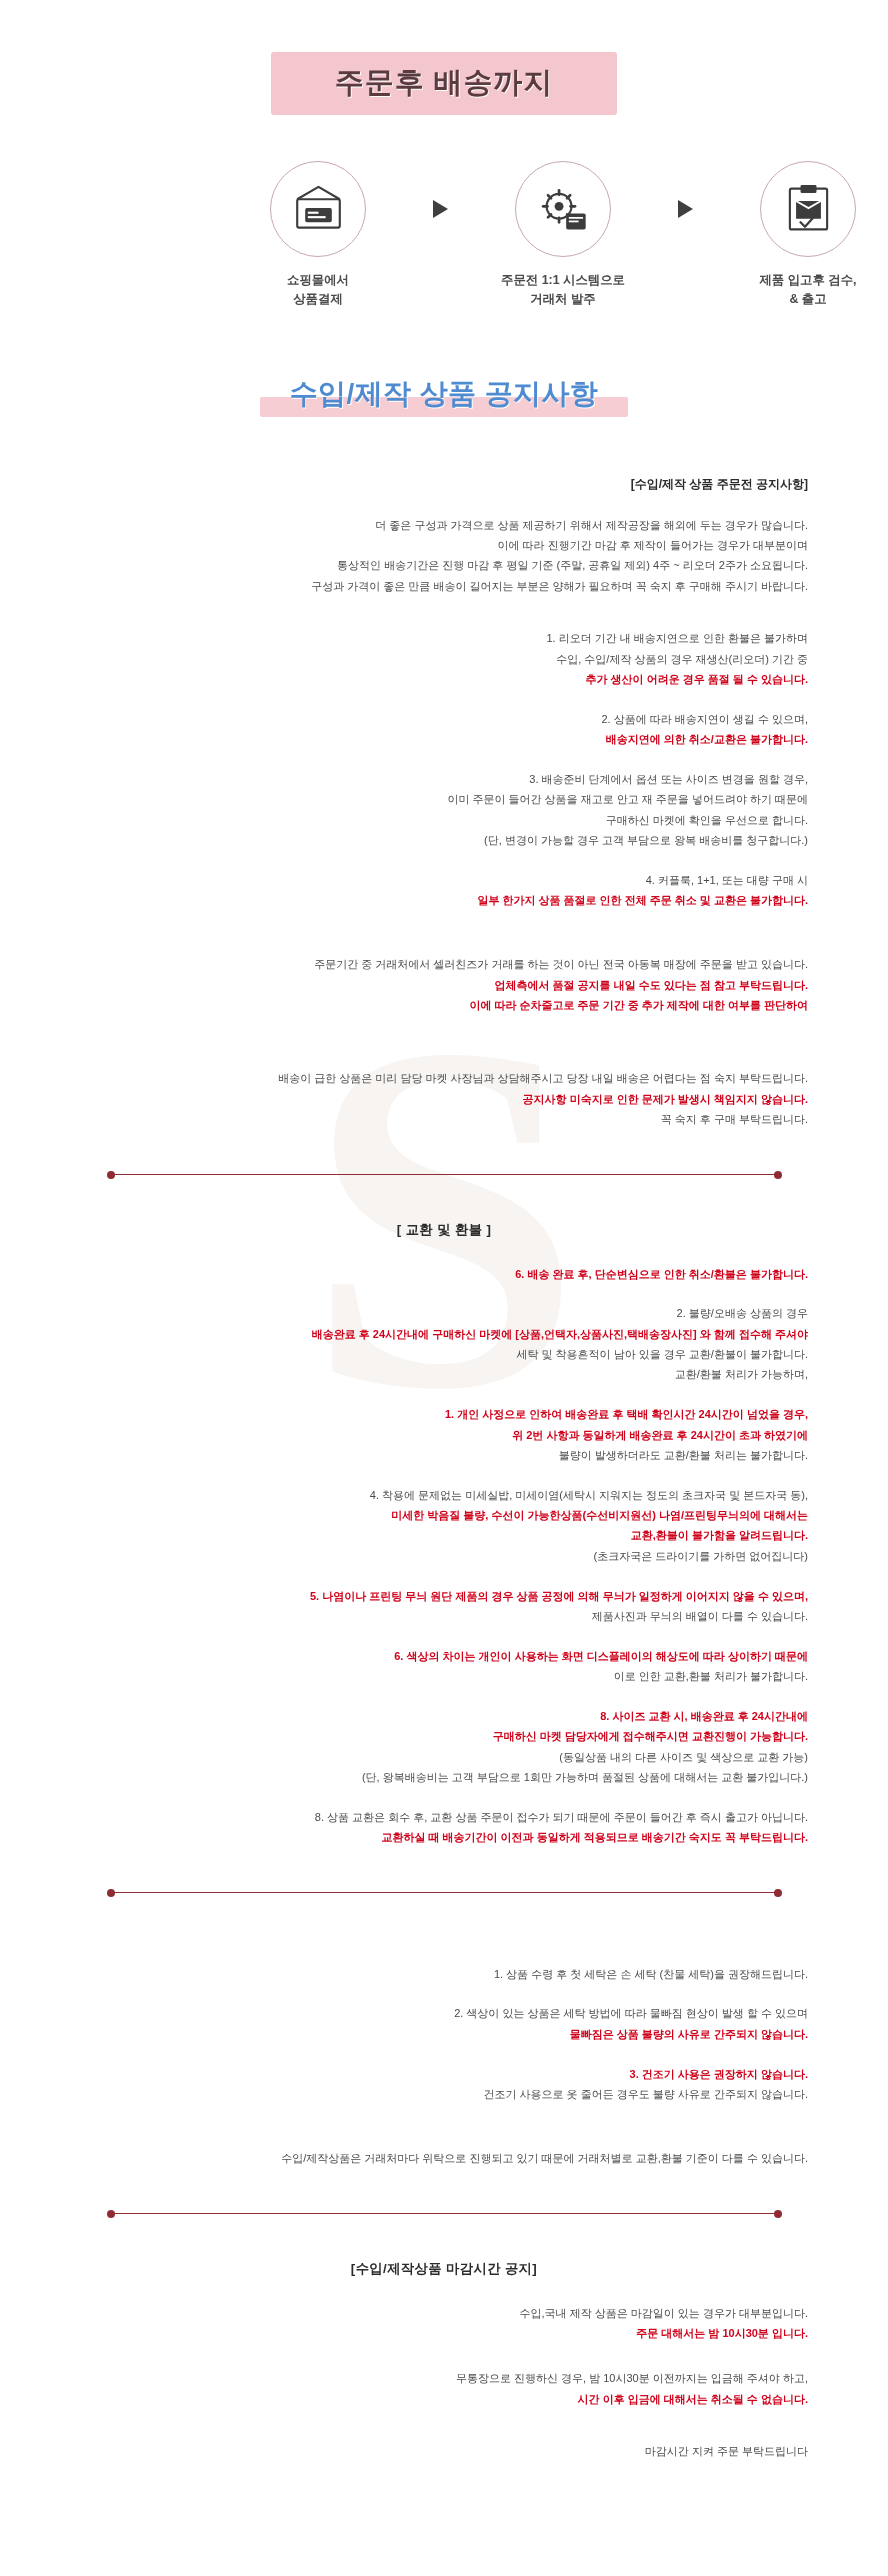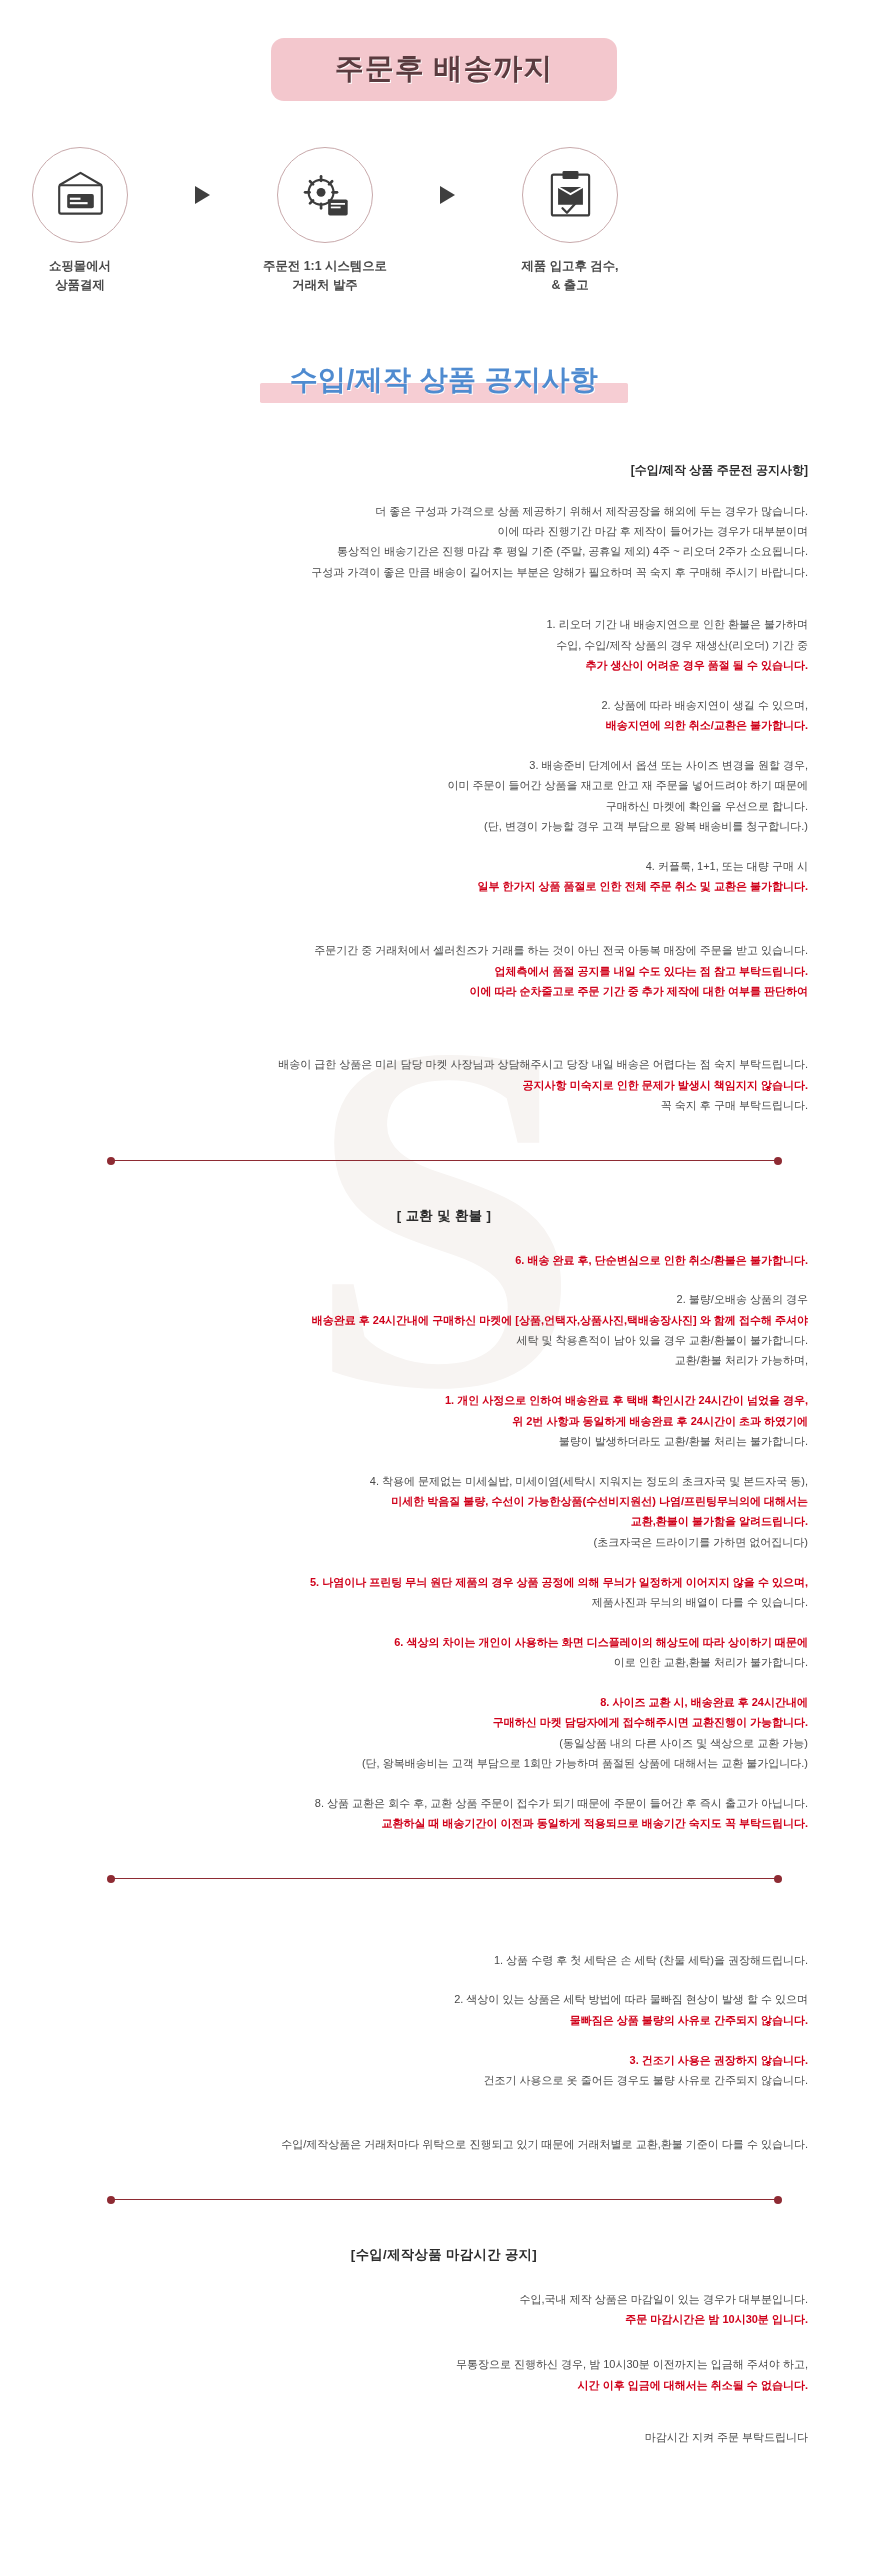--- a/index.html
+++ b/index.html
@@ -37,39 +37,39 @@
     user-select: none;
     pointer-events: none;
     font-weight: 700;
   }
 
   .content { position: relative; z-index: 2; }
 
   
   .top-banner {
     width: 346px;
-    margin: 2px auto;
+    margin: 16px auto;
     background: #f3c7cd;
     text-align: center;
     padding: 10.7px 0 12.4px;
-    border-radius: 13px;
+    border-radius: 3px;
   }
   .top-banner h1 {
     margin: 0;
     font-size: 29px;
     letter-spacing: 0.9px;
     color: #5a3b3f;
     font-weight: 700;
     text-shadow: 0.9px 0.9px 0 #ffffff;
   }
 
   
   .steps {
     display: flex;
-    justify-content: flex-start;
+    justify-content: flex-end;
     align-items: flex-start;
     gap: 35px;
     margin-top: 46px;
   }
   .step {
     width: 160px;
     text-align: center;
   }
   .circle {
     width: 96px; height: 96px;
@@ -412,21 +412,21 @@
       <span class="dot left"></span>
       <span class="line"></span>
       <span class="dot right"></span>
     </div>
 
     <div class="sub-head">[수입/제작상품 마감시간 공지]</div>
     <div class="sp-28"></div>
 
     <div class="block">
       <div>수입,국내 제작 상품은 마감일이 있는 경우가 대부분입니다.</div>
-      <div class="red">주문 마감시간은 밤 10시30분 입니다.</div>
+      <div class="red">주문 대해서는 밤 10시30분 입니다.</div>
     </div>
 
     <div class="sp-28"></div>
 
     <div class="block">
       <div>무통장으로 진행하신 경우, 밤 10시30분 이전까지는 입금해 주셔야 하고,</div>
       <div class="red">시간 이후 입금에 대해서는 취소될 수 없습니다.</div>
     </div>
 
     <div class="sp-36"></div>

